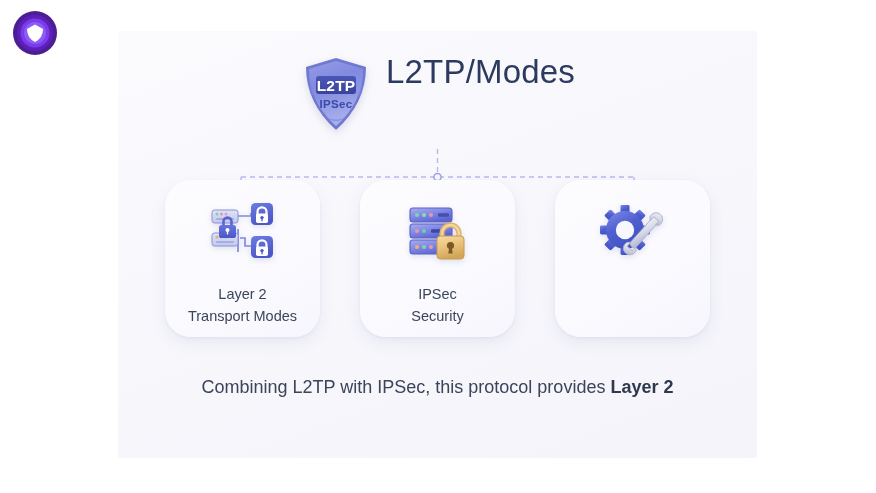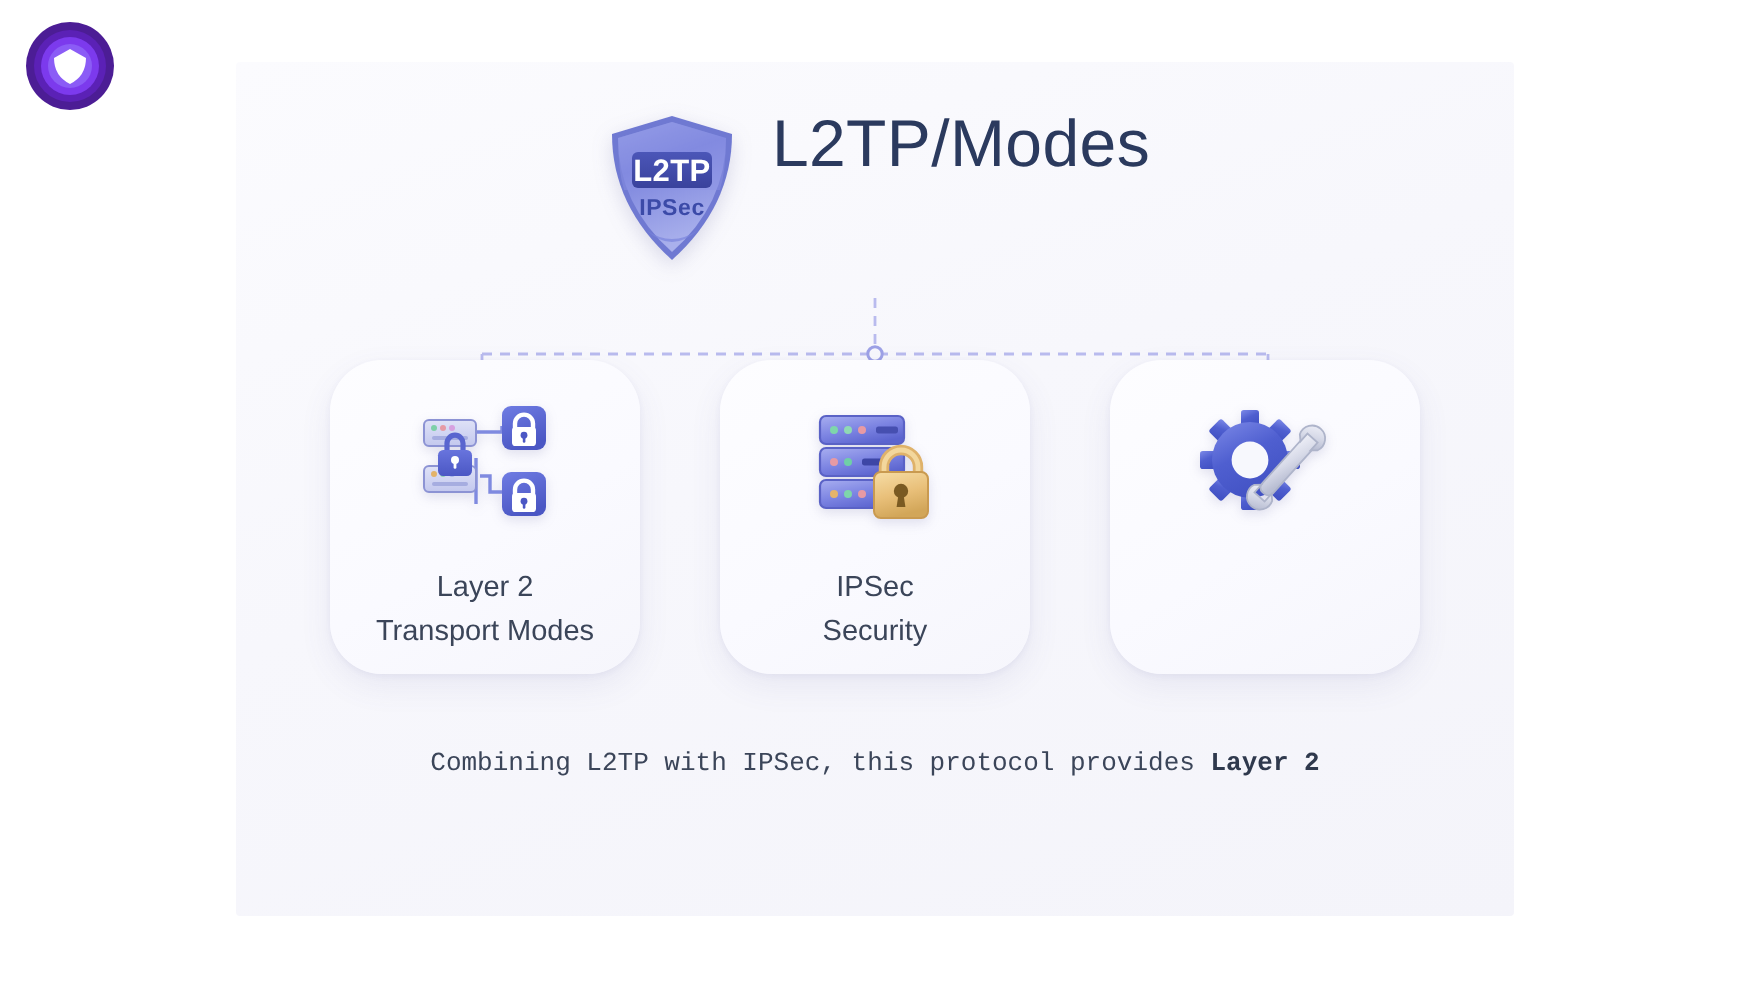--- a/index.html
+++ b/index.html
@@ -120,24 +120,23 @@
     white-space: pre-line;
   }
 
   
   .caption {
     position: absolute;
     left: 0;
     top: 336px;
     width: 639px;
     text-align: center;
-    font-size: 13px;
+    font-size: 18px;
     line-height: 2.25;
     color: #3b4559;
-    font-family: Liberation Mono, monospace;
   }
   .caption b {
     font-weight: 700;
     color: #2f394d;
   }
 </style>
 </head>
 <body>
 
 <div class="stage">

